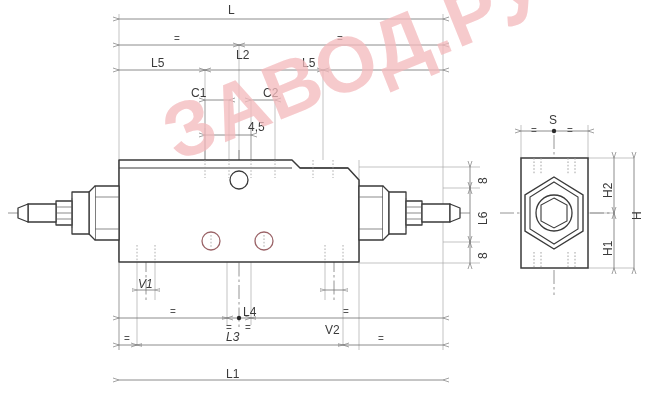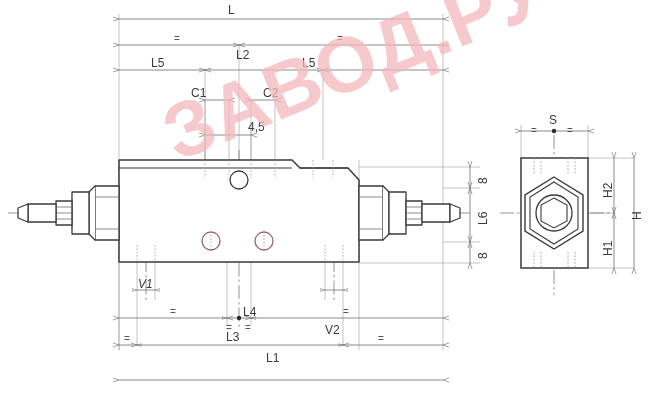--- a/index.html
+++ b/index.html
@@ -287,26 +287,26 @@
   <div class="dimtext" style="left:325px; top:278px;margin-top:46px;">V2</div>
 
   <div class="eqmark" style="left:170px; top:307px;">=</div>
   <div class="eqmark" style="left:343px; top:307px;">=</div>
 
   <div class="dimtext" style="left:243px; top:306px;">L4</div>
 
   <div class="eqmark" style="left:226px; top:323px;">=</div>
   <div class="eqmark" style="left:245px; top:323px;">=</div>
 
-  <div class="dimtext" style="left:226px; top:331px;">L3</div>
+  <div class="dimtext" style="left:226px; top:331px;font-style:italic;">L3</div>
 
   <div class="eqmark" style="left:124px; top:334px;">=</div>
   <div class="eqmark" style="left:378px; top:334px;">=</div>
 
-  <div class="dimtext" style="left:226px; top:352px;margin-left:40px;">L1</div>
+  <div class="dimtext" style="left:226px; top:368px;">L1</div>
 
   <div class="dimtext vert" style="left:477px; top:184px;">8</div>
   <div class="dimtext vert" style="left:477px; top:225px;">L6</div>
   <div class="dimtext vert" style="left:477px; top:259px;">8</div>
 
   <div class="dimtext" style="left:549px; top:114px;">S</div>
   <div class="eqmark" style="left:531px; top:126px;">=</div>
   <div class="eqmark" style="left:567px; top:126px;">=</div>
 
   <div class="dimtext vert" style="left:602px; top:198px;">H2</div>

